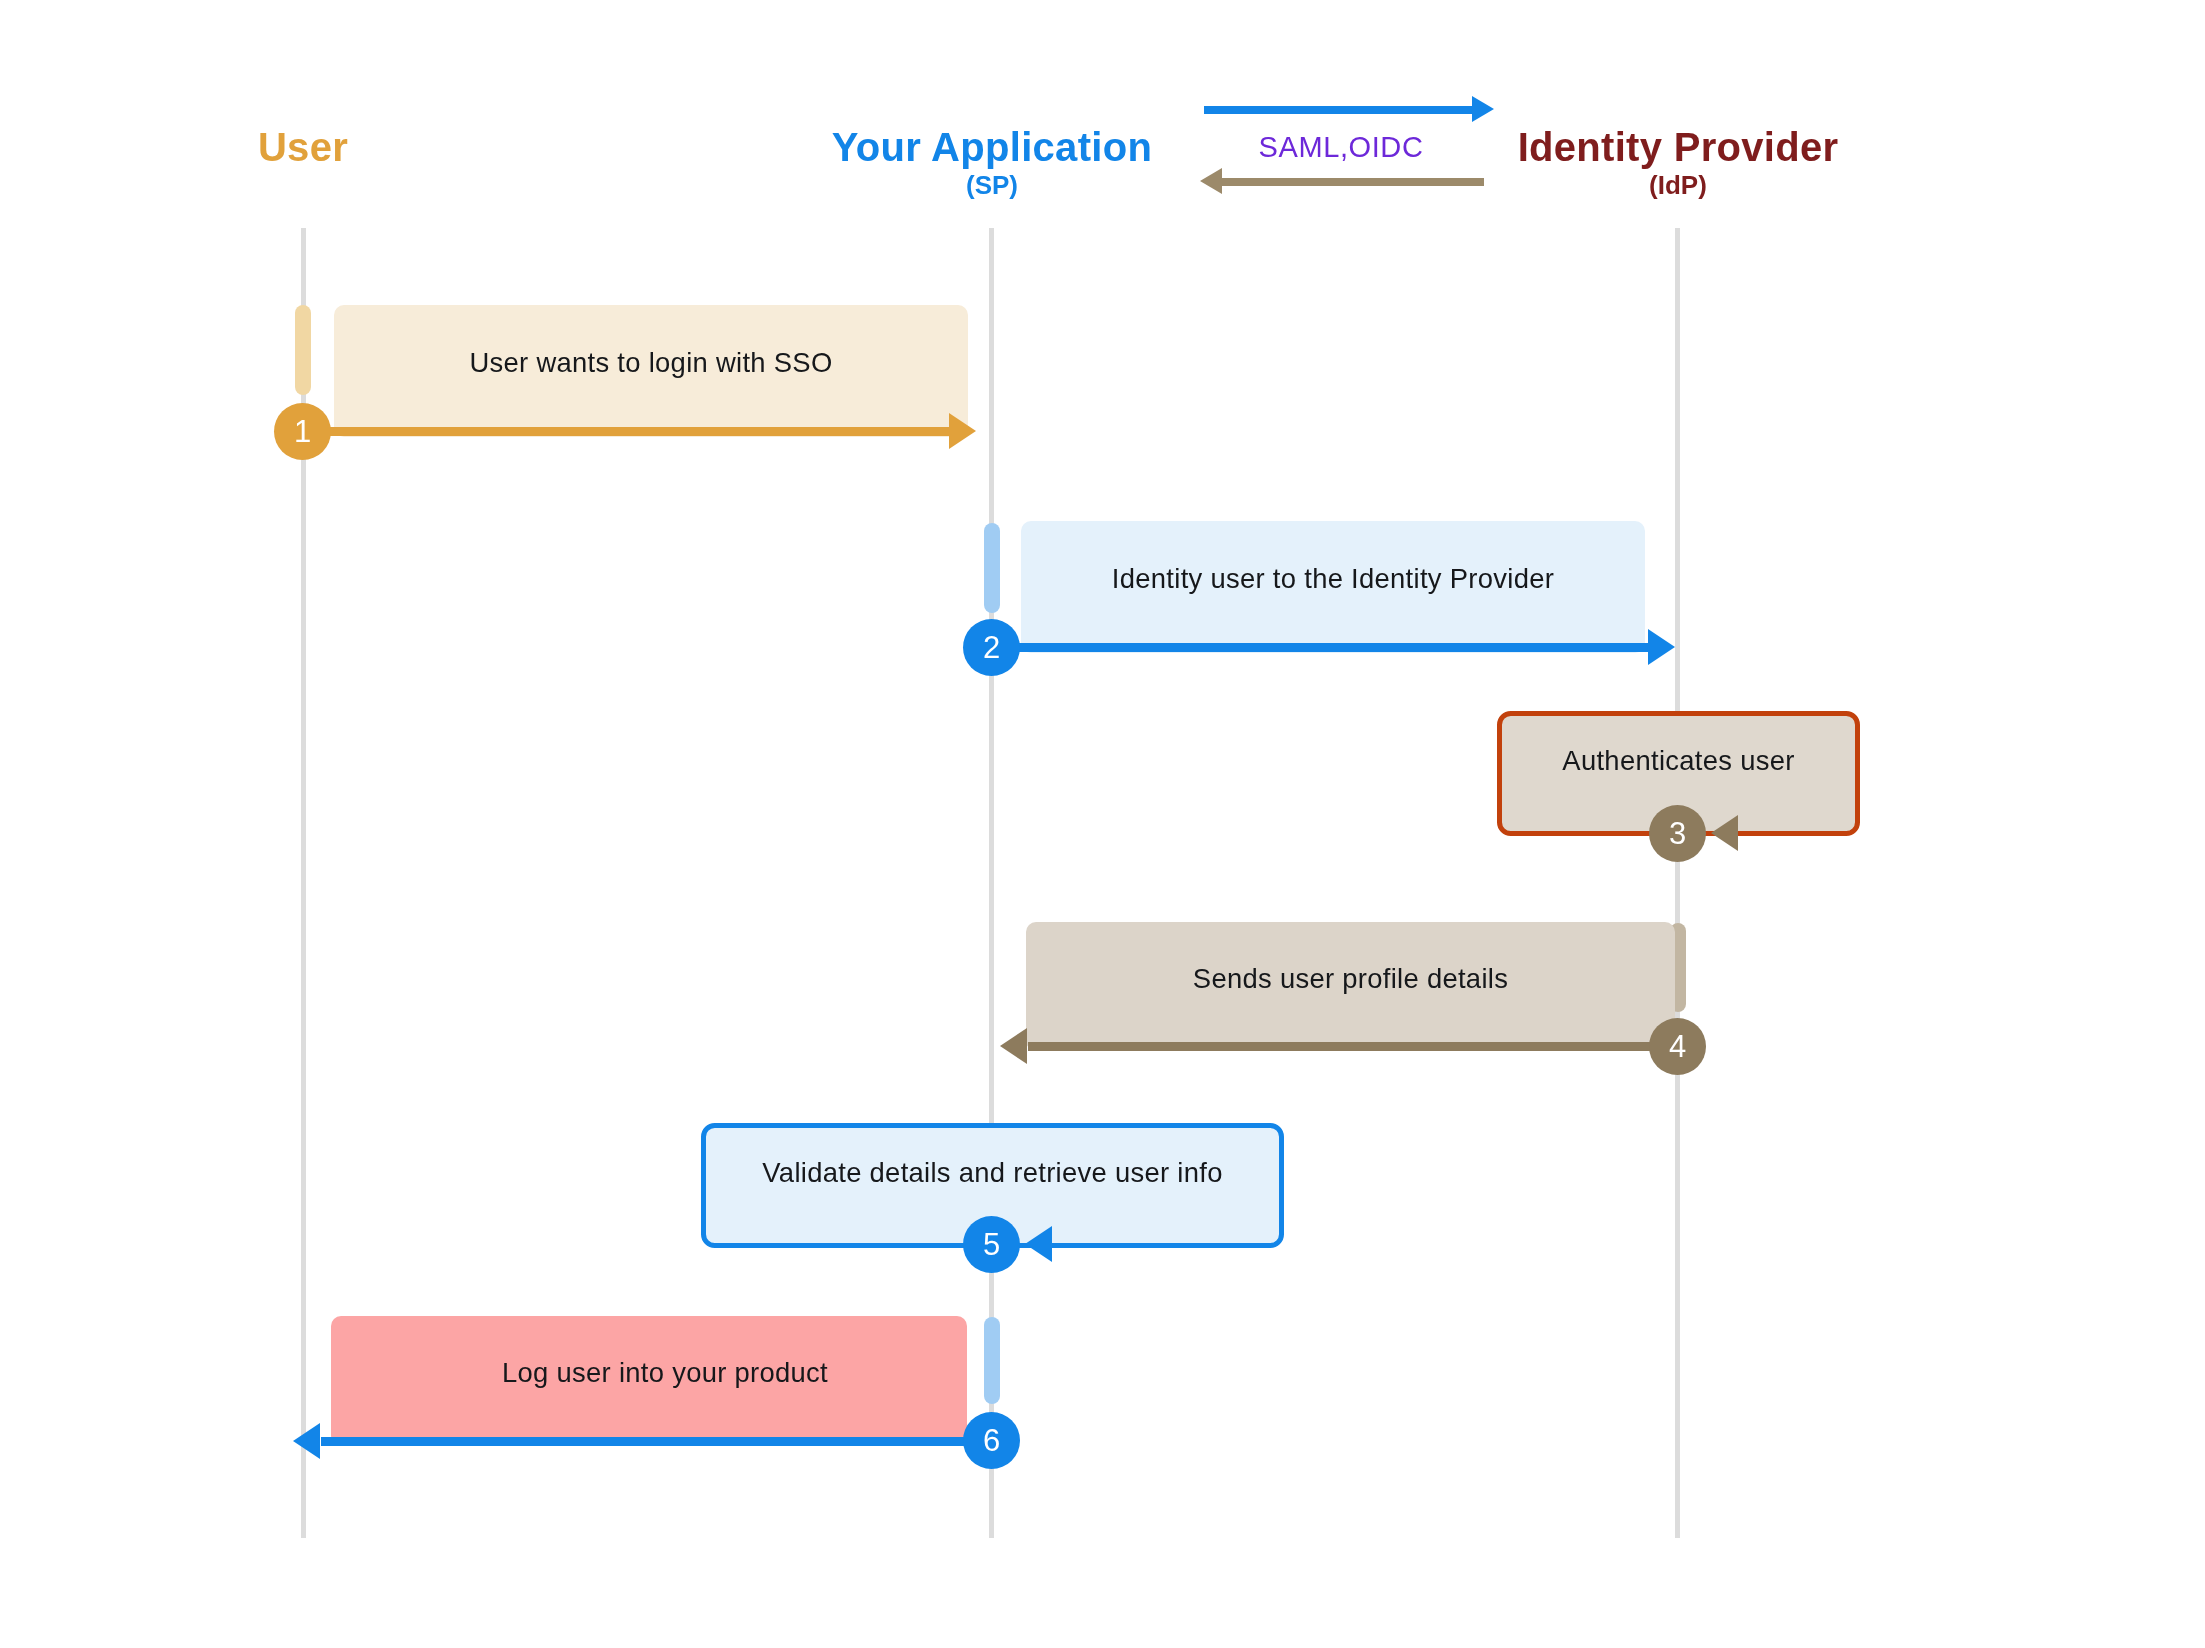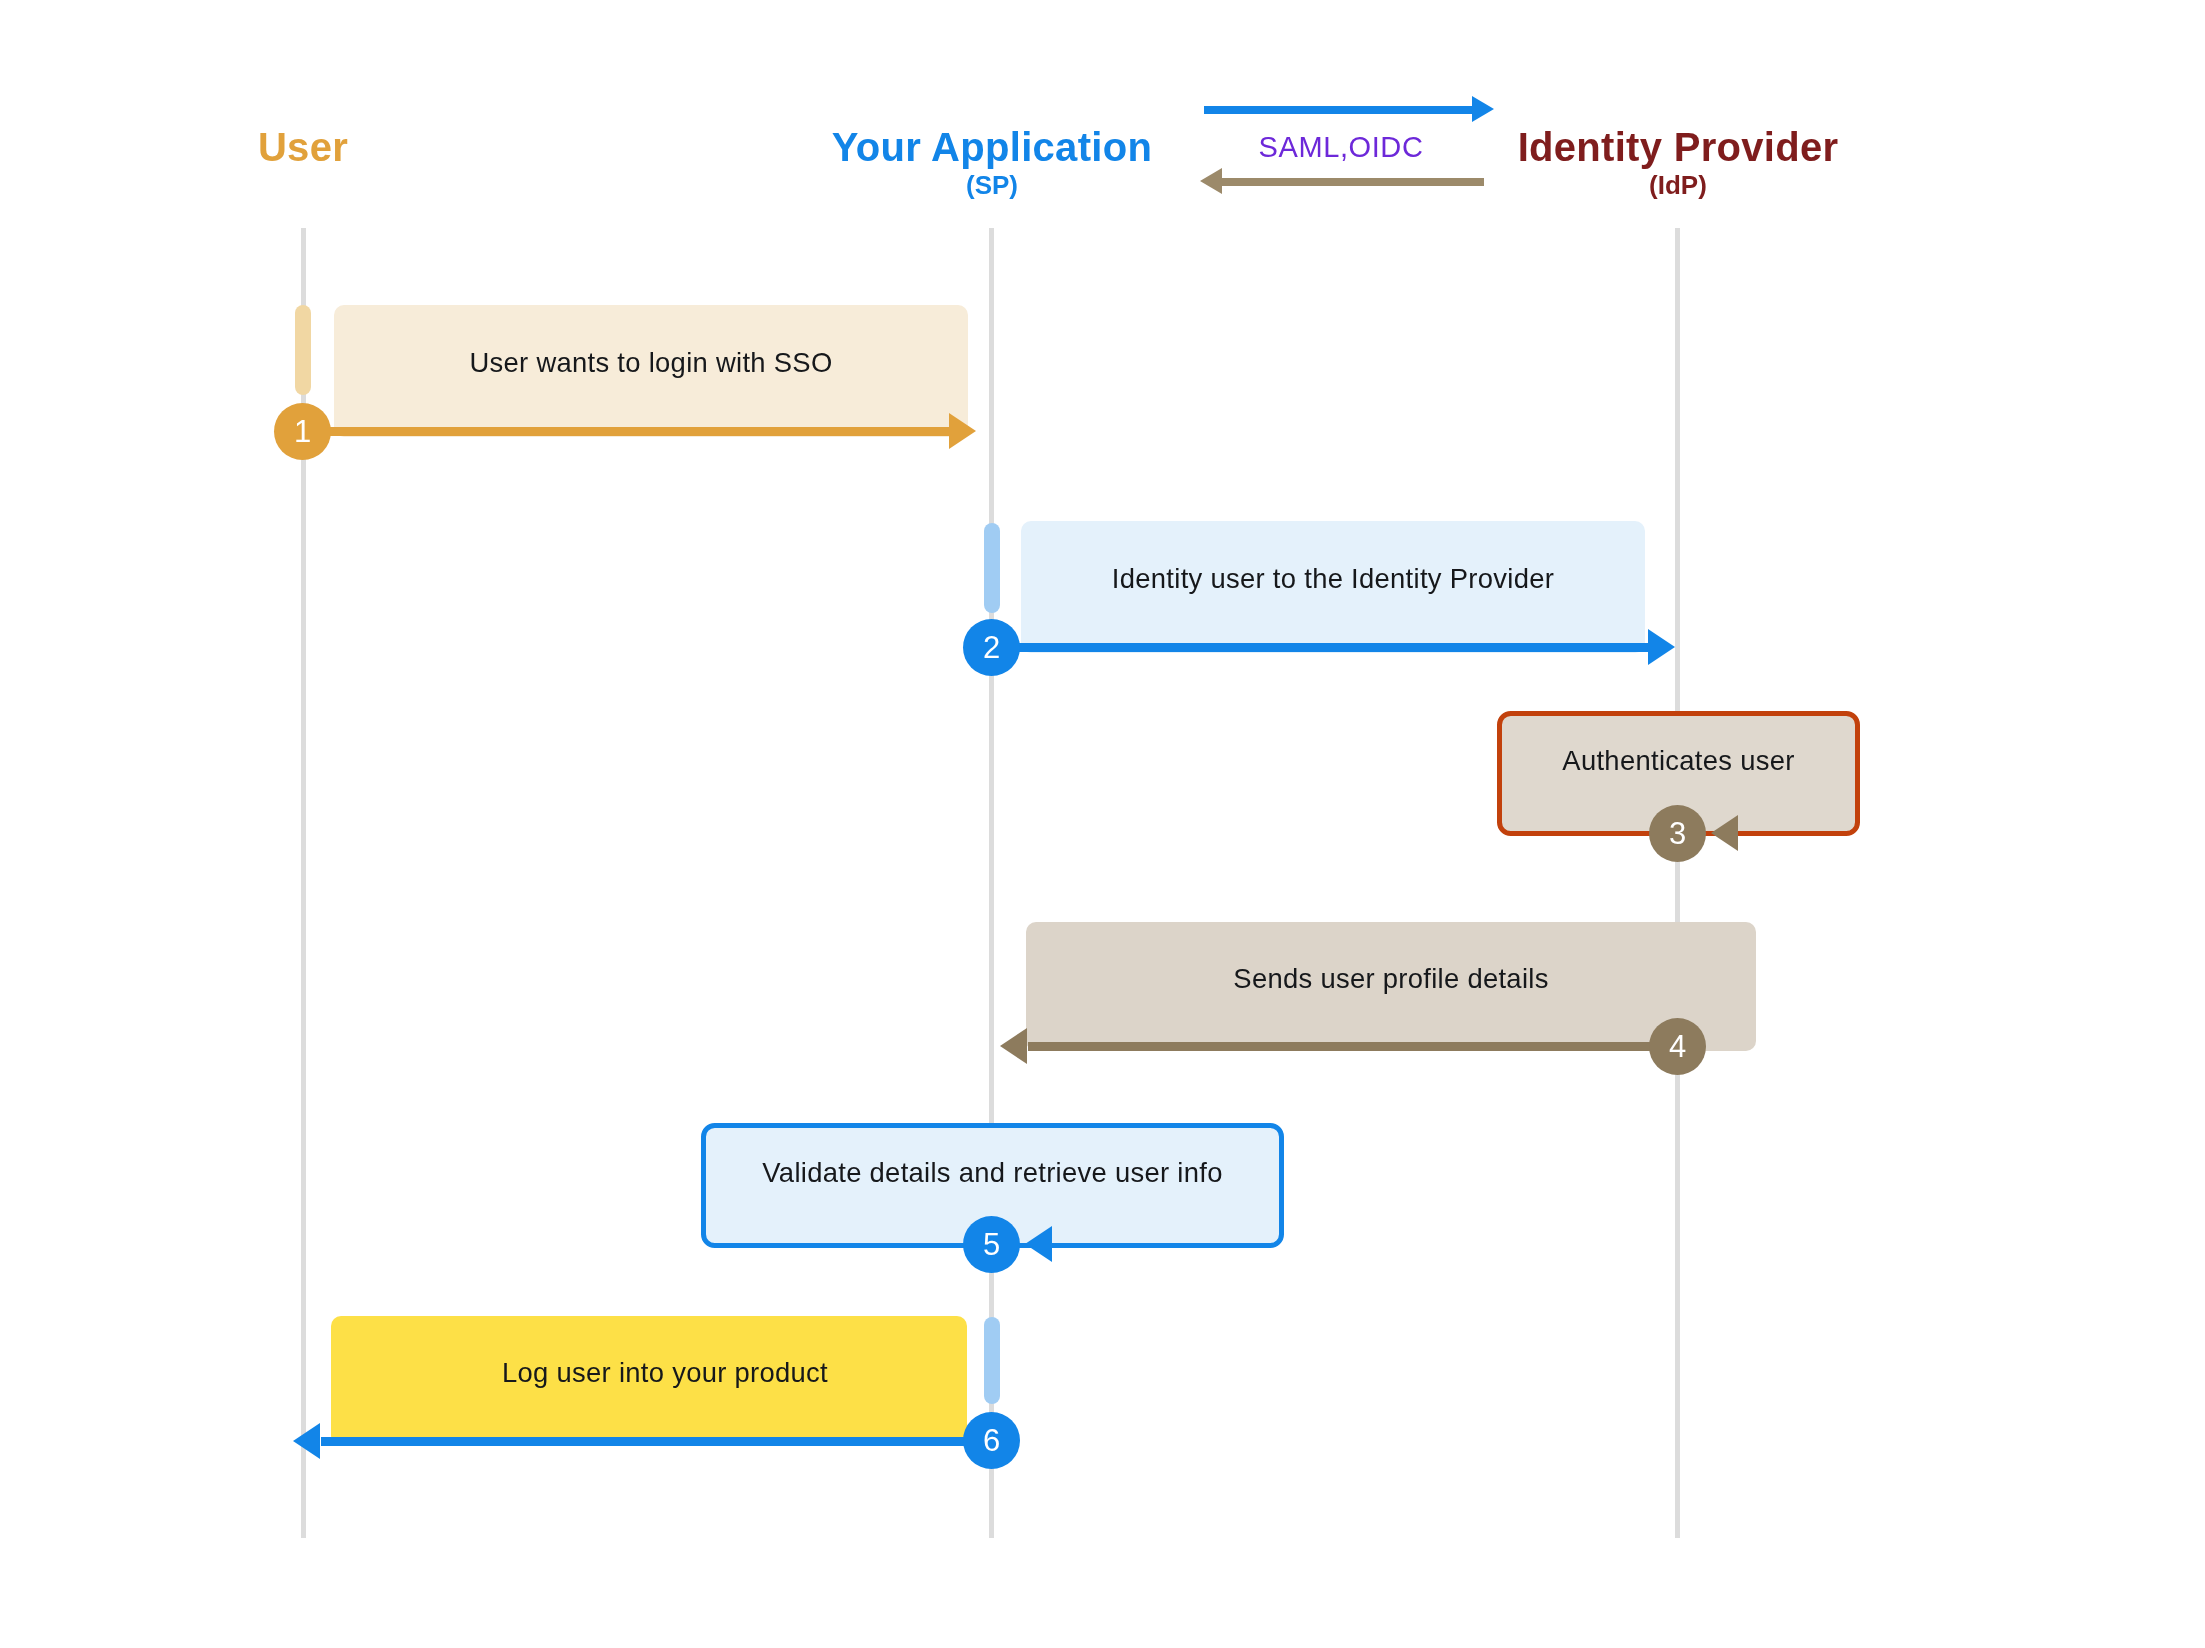--- a/index.html
+++ b/index.html
@@ -85,39 +85,39 @@
 
   <div class="msg-box bordered" style="left:1497px;top:711px;width:363px;height:125px;background:#DFD8CE;border:5px solid #c2410c;">
     <span>Authenticates user</span>
   </div>
   <div class="tri l" style="left:1711px;top:815px;border-right:27.4px solid #8D7B5D;"></div>
   <div class="num-circle brown" style="left:1649px;top:805px;">
     <span>3</span>
   </div>
 
   <div class="activation act-tan" style="left:1670px;top:923px;height:89px;"></div>
-  <div class="msg-box" style="left:1026px;top:922px;width:730px;height:129px;background:#DCD4C9;">
+  <div class="msg-box" style="left:1026px;top:922px;width:649px;height:129px;background:#DCD4C9;">
     <span>Sends user profile details</span>
   </div>
   <div class="arrow-line brown" style="left:1028px;top:1042px;width:650px;"></div>
   <div class="tri l" style="left:1000px;top:1028px;border-right:27.4px solid #8D7B5D;"></div>
   <div class="num-circle brown" style="left:1649px;top:1018px;">
     <span>4</span>
   </div>
 
   <div class="msg-box bordered" style="left:701px;top:1123px;width:583px;height:125px;background:#E4F1FB;border:5px solid #1285E8;">
     <span>Validate details and retrieve user info</span>
   </div>
   <div class="tri l" style="left:1025px;top:1226px;border-right:27.4px solid #1285E8;"></div>
   <div class="num-circle blue" style="left:963px;top:1216px;">
     <span>5</span>
   </div>
 
   <div class="activation act-blue" style="left:984px;top:1317px;height:87px;"></div>
-  <div class="msg-box" style="left:331px;top:1316px;width:636px;height:130px;background:#fde047;padding-left:32px;">
+  <div class="msg-box" style="left:331px;top:1316px;width:636px;height:130px;background:#fca5a5;padding-left:32px;">
     <span>Log user into your product</span>
   </div>
   <div class="arrow-line blue" style="left:321px;top:1437px;width:671px;"></div>
   <div class="tri l" style="left:293px;top:1423px;border-right:27.4px solid #1285E8;"></div>
   <div class="num-circle blue" style="left:963px;top:1412px;">
     <span>6</span>
   </div>
 
 </div>
 

